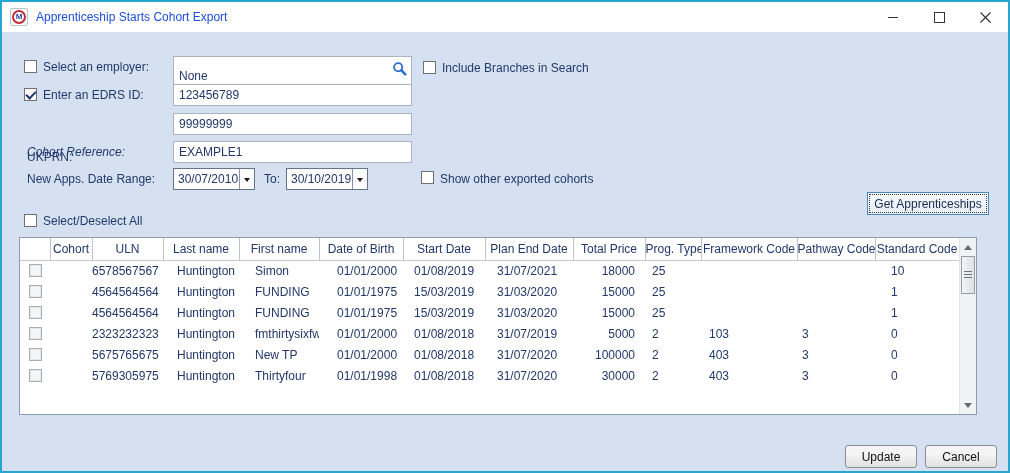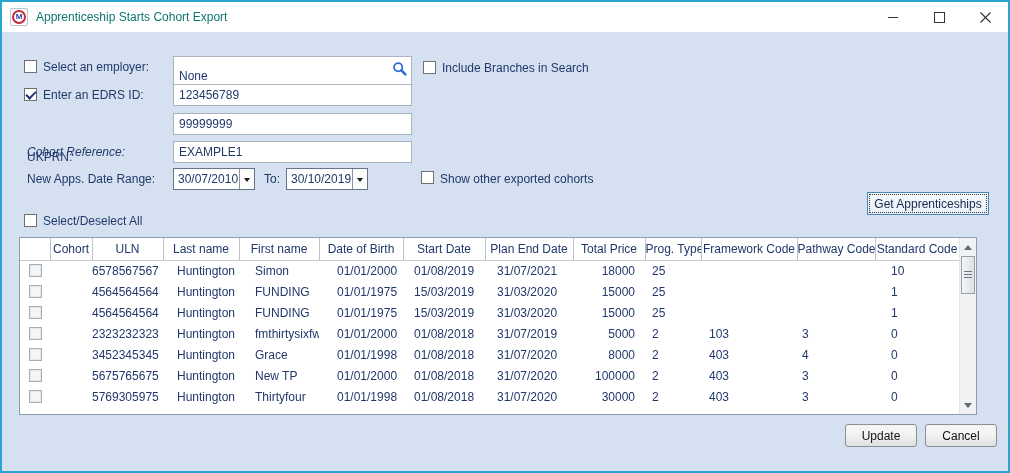--- a/index.html
+++ b/index.html
@@ -16,21 +16,21 @@
   .app-icon {
     width: 18px; height: 18px; margin-left: 8px; background: #fff;
     border: 1px solid #b9c4d1; border-radius: 2px;
     display: flex; align-items: center; justify-content: center; flex: 0 0 auto;
   }
   .app-icon .ring {
     width: 14px; height: 14px; border-radius: 50%; border: 2px solid #c42b3a;
     color: #2b3fa0; font-size: 8px; font-weight: bold; line-height: 10px;
     display: flex; align-items: center; justify-content: center;
   }
-  .title-text { margin-left: 8px; color: #0f766e; }
+  .title-text { margin-left: 8px; color: #1d4ed8; }
   .win-controls { margin-left: auto; display: flex; height: 100%; }
   .win-btn { width: 46px; height: 100%; display: flex; align-items: center; justify-content: center; }
 
   
   .content { position: absolute; top: 30px; left: 0; right: 0; bottom: 0; }
 
   .lbl { position: absolute; white-space: nowrap; }
 
   .cb {
     position: absolute; width: 13px; height: 13px;
@@ -104,21 +104,21 @@
     background: linear-gradient(90deg, #f4f5f6, #dde1e5);
     border: 1px solid #93a0ac; display: flex; align-items: center; justify-content: center;
   }
   .scroll-thumb::after {
     content: ""; width: 8px; height: 8px;
     background: repeating-linear-gradient(#6b7581 0 1px, transparent 1px 3px);
   }
 
   
   .std-btn {
-    position: absolute; top: 392px; width: 72px; height: 23px;
+    position: absolute; top: 413px; width: 72px; height: 23px;
     border: 1px solid #8a8f94; border-radius: 3px;
     background: linear-gradient(#f4f4f4 40%, #e0e0e0);
     color: #111; font-family: "Liberation Sans", sans-serif; font-size: 12px;
     display: flex; align-items: center; justify-content: center;
   }
   .update-btn { left: 843px; }
   .cancel-btn { left: 923px; }
 </style>
 </head>
 <body>
@@ -285,35 +285,20 @@
               <td style="text-align: left; padding-left: 12px;">31/07/2019</td>
               <td style="text-align: right; padding-right: 10px;">5000</td>
               <td style="text-align: left; padding-left: 7px;">2</td>
               <td style="text-align: left; padding-left: 8px;">103</td>
               <td style="text-align: left; padding-left: 5px;">3</td>
               <td style="text-align: left; padding-left: 16px;">0</td>
             </tr>
             <tr>
               <td style="text-align: center;"><span class="gridcheck"></span></td>
               <td style="text-align: right; padding-right: 6px;"></td>
-              <td style="text-align: right; padding-right: 8px;">3452345345</td>
-              <td style="text-align: left; padding-left: 14px;">Huntington</td>
-              <td style="text-align: left; padding-left: 16px;">Grace</td>
-              <td style="text-align: left; padding-left: 18px;">01/01/1998</td>
-              <td style="text-align: left; padding-left: 11px;">01/08/2018</td>
-              <td style="text-align: left; padding-left: 12px;">31/07/2020</td>
-              <td style="text-align: right; padding-right: 10px;">8000</td>
-              <td style="text-align: left; padding-left: 7px;">2</td>
-              <td style="text-align: left; padding-left: 8px;">403</td>
-              <td style="text-align: left; padding-left: 5px;">4</td>
-              <td style="text-align: left; padding-left: 16px;">0</td>
-            </tr>
-            <tr>
-              <td style="text-align: center;"><span class="gridcheck"></span></td>
-              <td style="text-align: right; padding-right: 6px;"></td>
               <td style="text-align: right; padding-right: 8px;">5675765675</td>
               <td style="text-align: left; padding-left: 14px;">Huntington</td>
               <td style="text-align: left; padding-left: 16px;">New TP</td>
               <td style="text-align: left; padding-left: 18px;">01/01/2000</td>
               <td style="text-align: left; padding-left: 11px;">01/08/2018</td>
               <td style="text-align: left; padding-left: 12px;">31/07/2020</td>
               <td style="text-align: right; padding-right: 10px;">100000</td>
               <td style="text-align: left; padding-left: 7px;">2</td>
               <td style="text-align: left; padding-left: 8px;">403</td>
               <td style="text-align: left; padding-left: 5px;">3</td>

